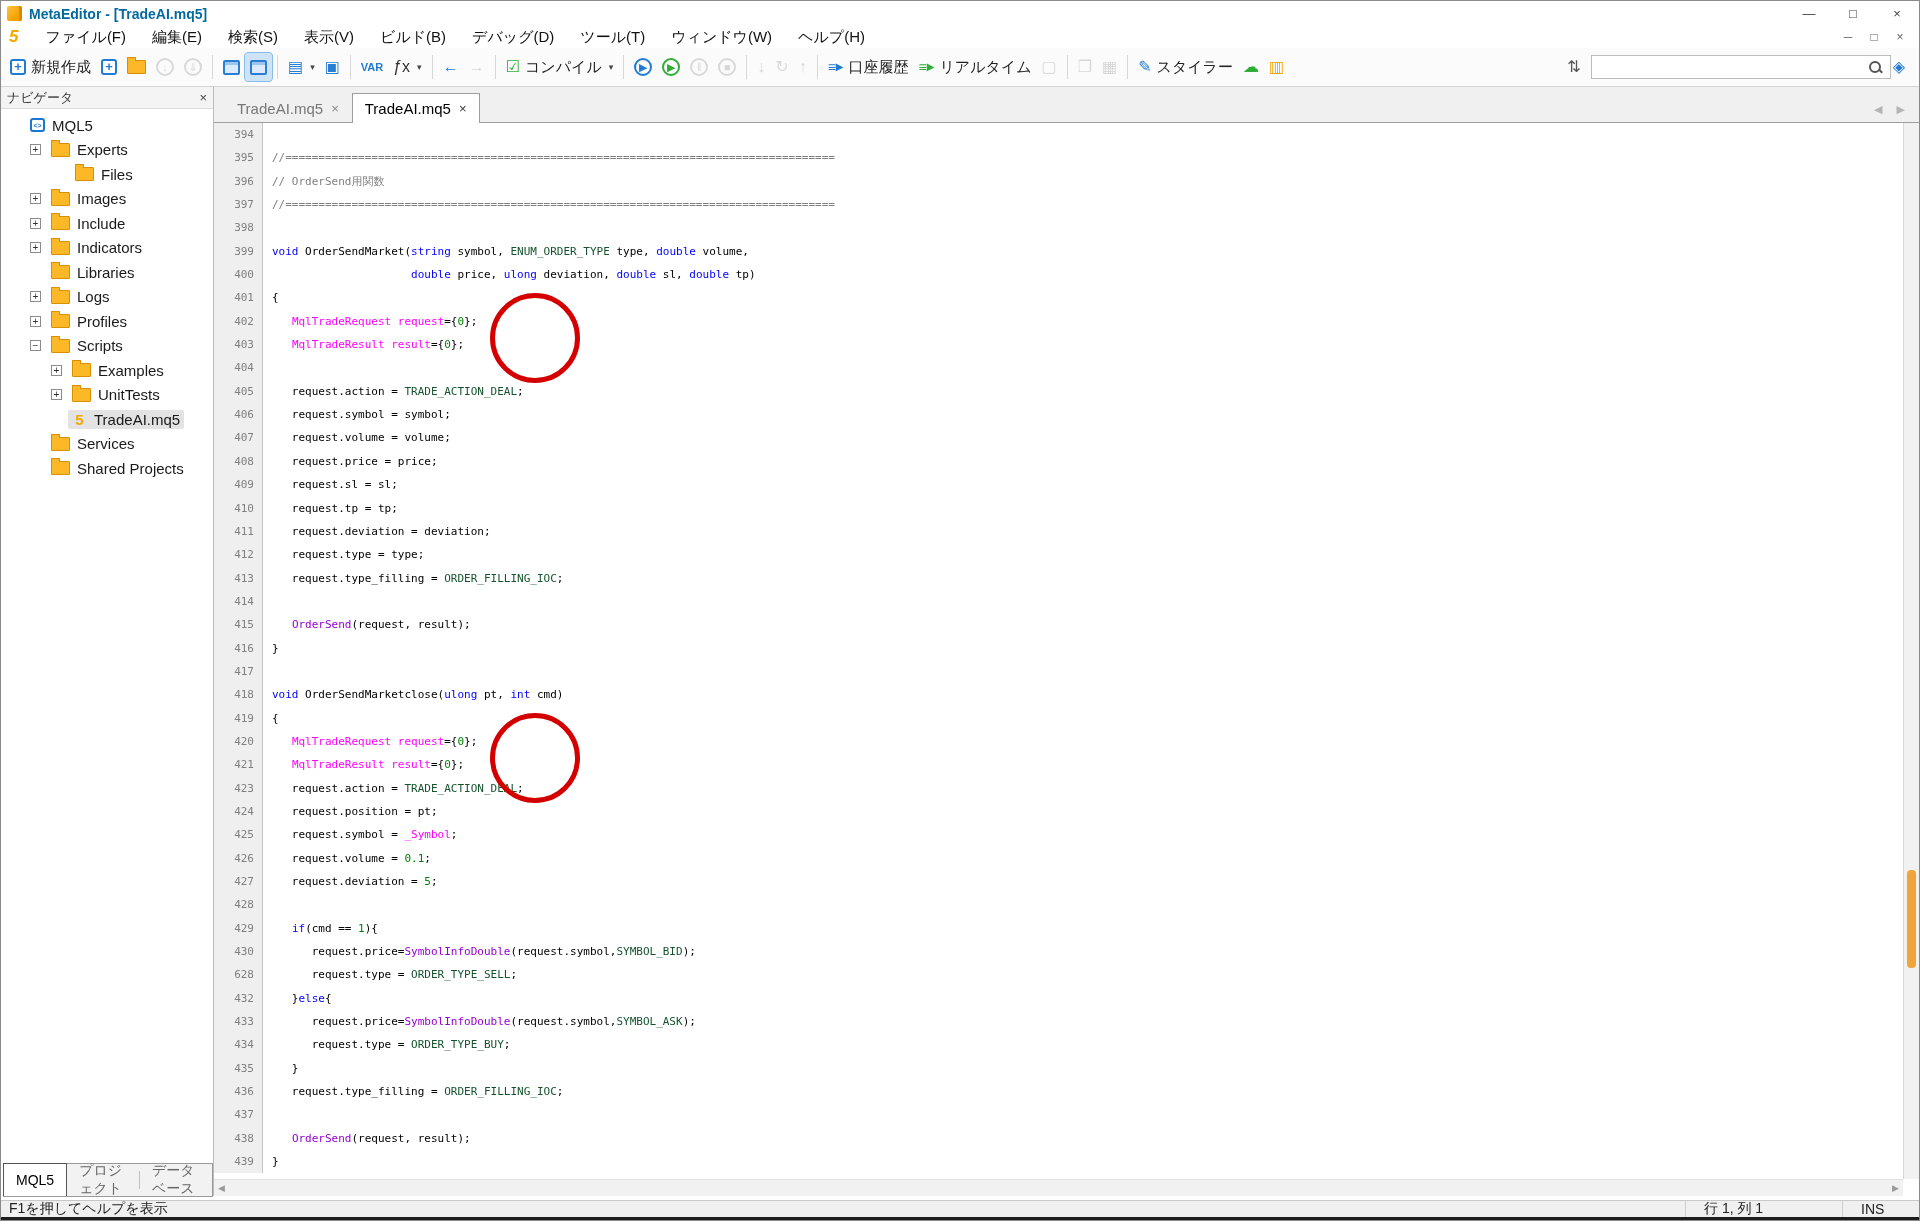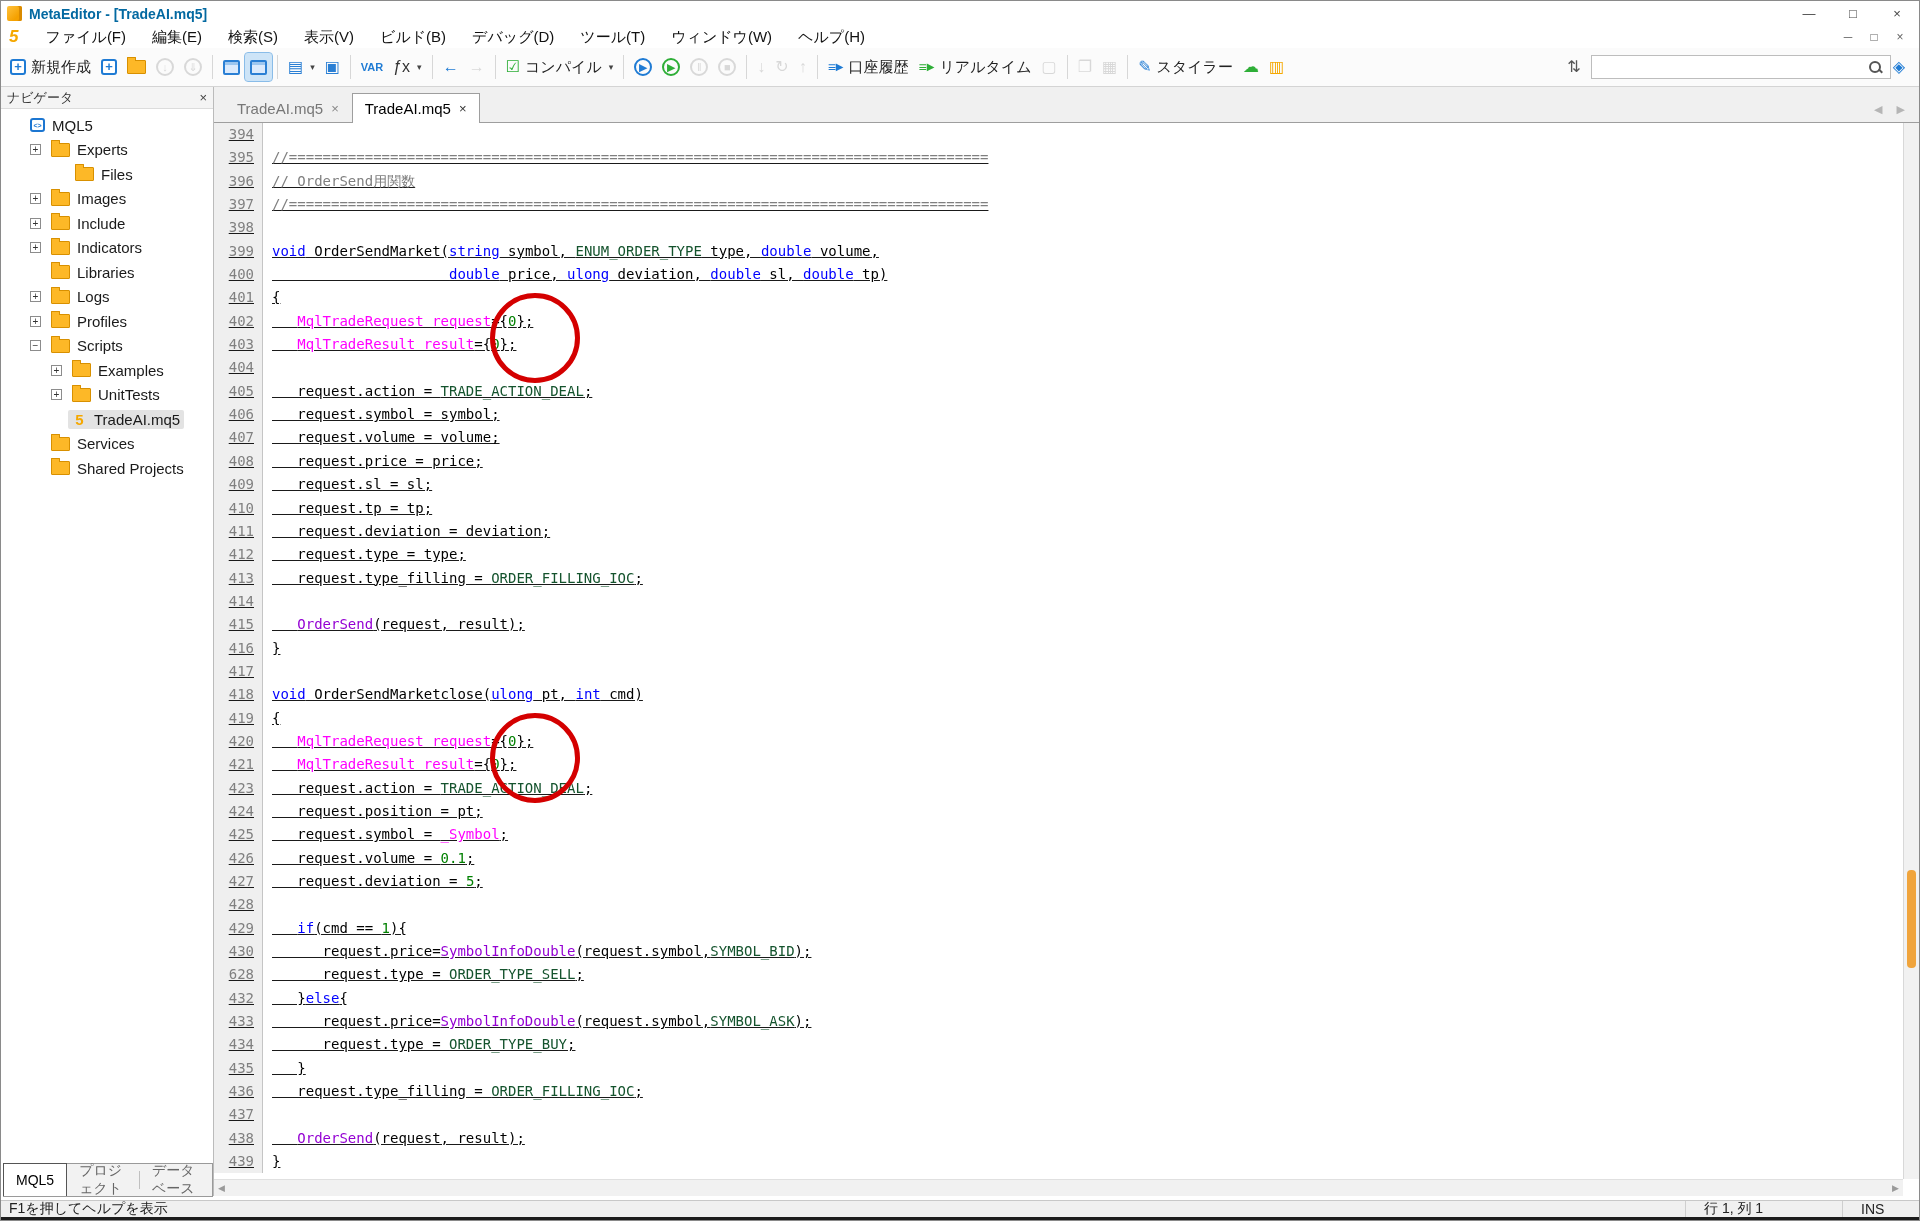--- a/index.html
+++ b/index.html
@@ -73,21 +73,21 @@
   #tabstrip{position:absolute;left:0;top:0;right:0;height:36px;background:#f0f0f0;border-bottom:1px solid #9e9e9e;
             display:flex;align-items:flex-end;padding-left:10px;box-sizing:border-box;}
   .etab{height:27px;display:flex;align-items:center;gap:8px;padding:0 12px;font-size:15px;color:#777;
         border:1px solid transparent;border-bottom:none;}
   .etab .tclose{font-size:13px;color:#888;}
   .etab.active{background:#fff;border-color:#9e9e9e;color:#000;position:relative;top:1px;height:29px;}
   .etab.active .tclose{color:#333;}
   #tabnav{margin-left:auto;display:flex;gap:14px;padding:0 14px 6px 0;color:#b5b5b5;font-size:11px;}
   #codearea{position:absolute;left:0;top:36px;right:16px;bottom:17px;background:#fff;overflow:hidden;}
   .code-line{height:23.35px;line-height:23.35px;display:flex;white-space:pre;
-             font-family:"DejaVu Sans Mono",monospace;font-size:14px;text-decoration:underline;}
+             font-family:"DejaVu Sans Mono",monospace;font-size:11px;}
   .ln{flex:0 0 49px;background:#efefef;border-right:1px solid #c5c5c5;color:#808080;
       text-align:right;padding-right:8px;box-sizing:border-box;}
   .ct{padding-left:9px;}
   .s-p{color:#000}.s-c{color:#7f7f7f}.s-k{color:#0000ff}.s-t{color:#ff00ff}
   .s-f{color:#9400d3}.s-e{color:#14532d}.s-n{color:#008000}
   .anno-circle{position:absolute;border-radius:50%;pointer-events:none;}
   
   #vscroll{position:absolute;right:0;top:36px;bottom:17px;width:16px;background:#f1f1f1;border-left:1px solid #d8d8d8;box-sizing:border-box;}
   #vthumb{position:absolute;left:3px;width:9px;border-radius:4px;}
   #hscroll{position:absolute;left:0;right:16px;bottom:0;height:17px;background:#f1f1f1;border-top:1px solid #e0e0e0;

